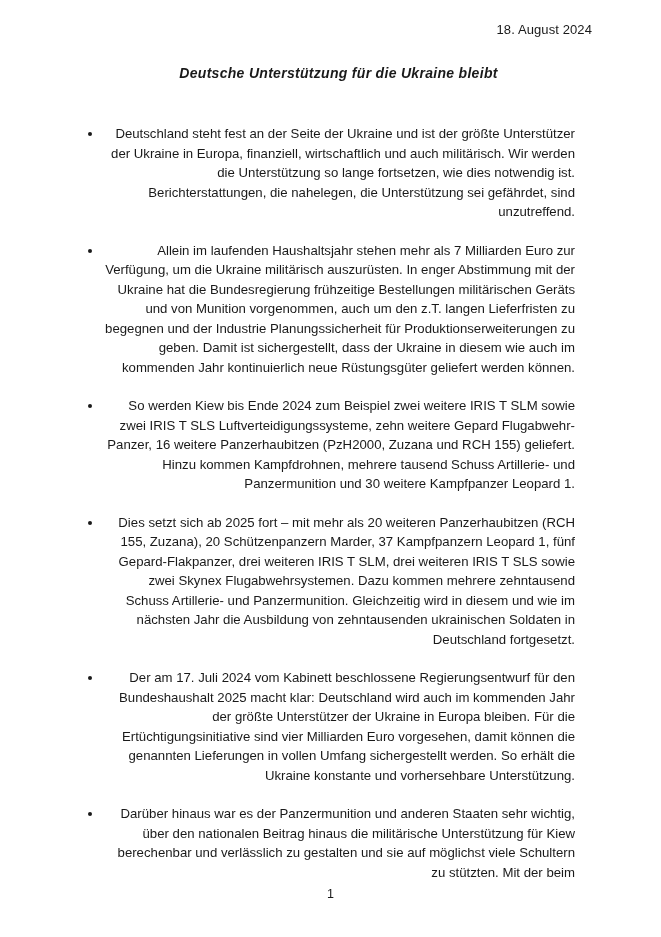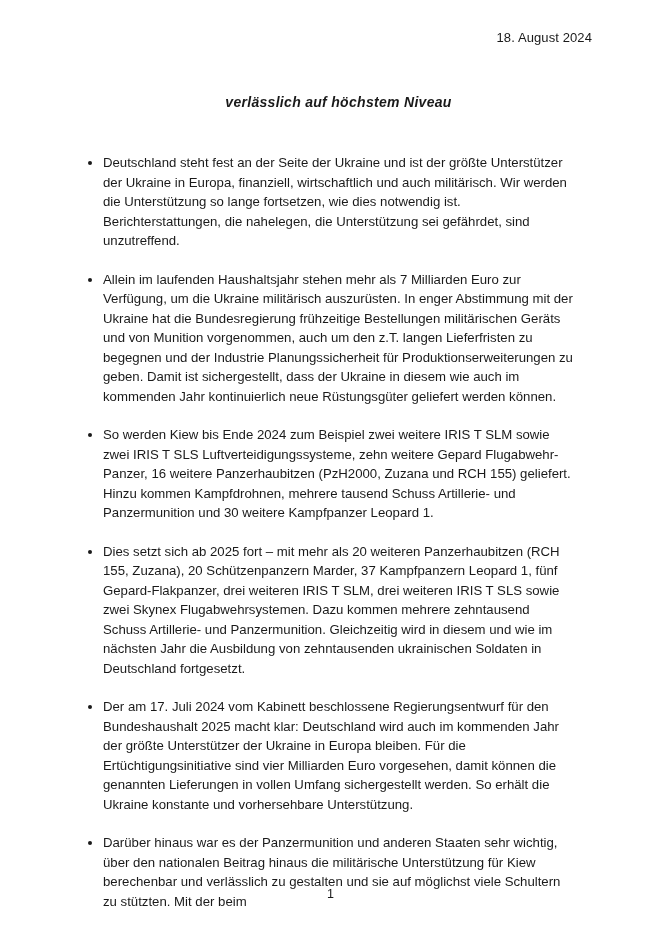--- a/index.html
+++ b/index.html
@@ -11,21 +11,21 @@
     width: 661px;
     height: 937px;
     position: relative;
     font-family: "Liberation Sans", "DejaVu Sans", sans-serif;
     color: #1a1a1a;
     overflow: hidden;
   }
   .page {
     position: absolute;
     inset: 0;
-    padding: 30px 69px 0 85px;
+    padding: 22px 69px 0 85px;
     box-sizing: border-box;
   }
   .doc-date {
     text-align: right;
     font-size: 13px;
     letter-spacing: 0.1px;
     margin-bottom: 26px;
   }
   .doc-title {
     text-align: center;
@@ -41,41 +41,40 @@
     padding: 0 0 0 18px;
     list-style: disc outside;
     width: 490px;
     box-sizing: border-box;
   }
   .bullet-list li {
     font-size: 13.2px;
     line-height: 19.5px;
     margin: 0 0 19px 0;
     padding-left: 0;
-    text-align: left;
+    text-align: right;
   }
   .page-footer {
     position: absolute;
     left: 0;
     bottom: 36px;
     width: 100%;
     text-align: center;
     font-size: 12.5px;
   }
 </style>
 </head>
 <body>
 
 <div class="page">
 
   <div class="doc-date">18. August 2024</div>
 
   <h1 class="doc-title">
-    <br>
-    <span>verlässlich auf höchstem Niveau</span>
+    <span>Deutsche Unterstützung für die Ukraine bleibt</span><br>
   </h1>
 
   <ul class="bullet-list">
     <li>Deutschland steht fest an der Seite der Ukraine und ist der größte Unterstützer der Ukraine in Europa, finanziell, wirtschaftlich und auch militärisch. Wir werden die Unterstützung so lange fortsetzen, wie dies notwendig ist. Berichterstattungen, die nahelegen, die Unterstützung sei gefährdet, sind unzutreffend.</li>
     <li>Allein im laufenden Haushaltsjahr stehen mehr als 7 Milliarden Euro zur Verfügung, um die Ukraine militärisch auszurüsten. In enger Abstimmung mit der Ukraine hat die Bundesregierung frühzeitige Bestellungen militärischen Geräts und von Munition vorgenommen, auch um den z.T. langen Lieferfristen zu begegnen und der Industrie Planungssicherheit für Produktionserweiterungen zu geben. Damit ist sichergestellt, dass der Ukraine in diesem wie auch im kommenden Jahr kontinuierlich neue Rüstungsgüter geliefert werden können.</li>
     <li>So werden Kiew bis Ende 2024 zum Beispiel zwei weitere IRIS T SLM sowie zwei IRIS T SLS Luftverteidigungssysteme, zehn weitere Gepard Flugabwehr-Panzer, 16 weitere Panzerhaubitzen (PzH2000, Zuzana und RCH 155) geliefert. Hinzu kommen Kampfdrohnen, mehrere tausend Schuss Artillerie- und Panzermunition und 30 weitere Kampfpanzer Leopard 1.</li>
     <li>Dies setzt sich ab 2025 fort – mit mehr als 20 weiteren Panzerhaubitzen (RCH 155, Zuzana), 20 Schützenpanzern Marder, 37 Kampfpanzern Leopard 1, fünf Gepard-Flakpanzer, drei weiteren IRIS T SLM, drei weiteren IRIS T SLS sowie zwei Skynex Flugabwehrsystemen. Dazu kommen mehrere zehntausend Schuss Artillerie- und Panzermunition. Gleichzeitig wird in diesem und wie im nächsten Jahr die Ausbildung von zehntausenden ukrainischen Soldaten in Deutschland fortgesetzt.</li>
     <li>Der am 17. Juli 2024 vom Kabinett beschlossene Regierungsentwurf für den Bundeshaushalt 2025 macht klar: Deutschland wird auch im kommenden Jahr der größte Unterstützer der Ukraine in Europa bleiben. Für die Ertüchtigungsinitiative sind vier Milliarden Euro vorgesehen, damit können die genannten Lieferungen in vollen Umfang sichergestellt werden. So erhält die Ukraine konstante und vorhersehbare Unterstützung.</li>
     <li>Darüber hinaus war es der Panzermunition und anderen Staaten sehr wichtig, über den nationalen Beitrag hinaus die militärische Unterstützung für Kiew berechenbar und verlässlich zu gestalten und sie auf möglichst viele Schultern zu stützten.  Mit der beim</li>
   </ul>

